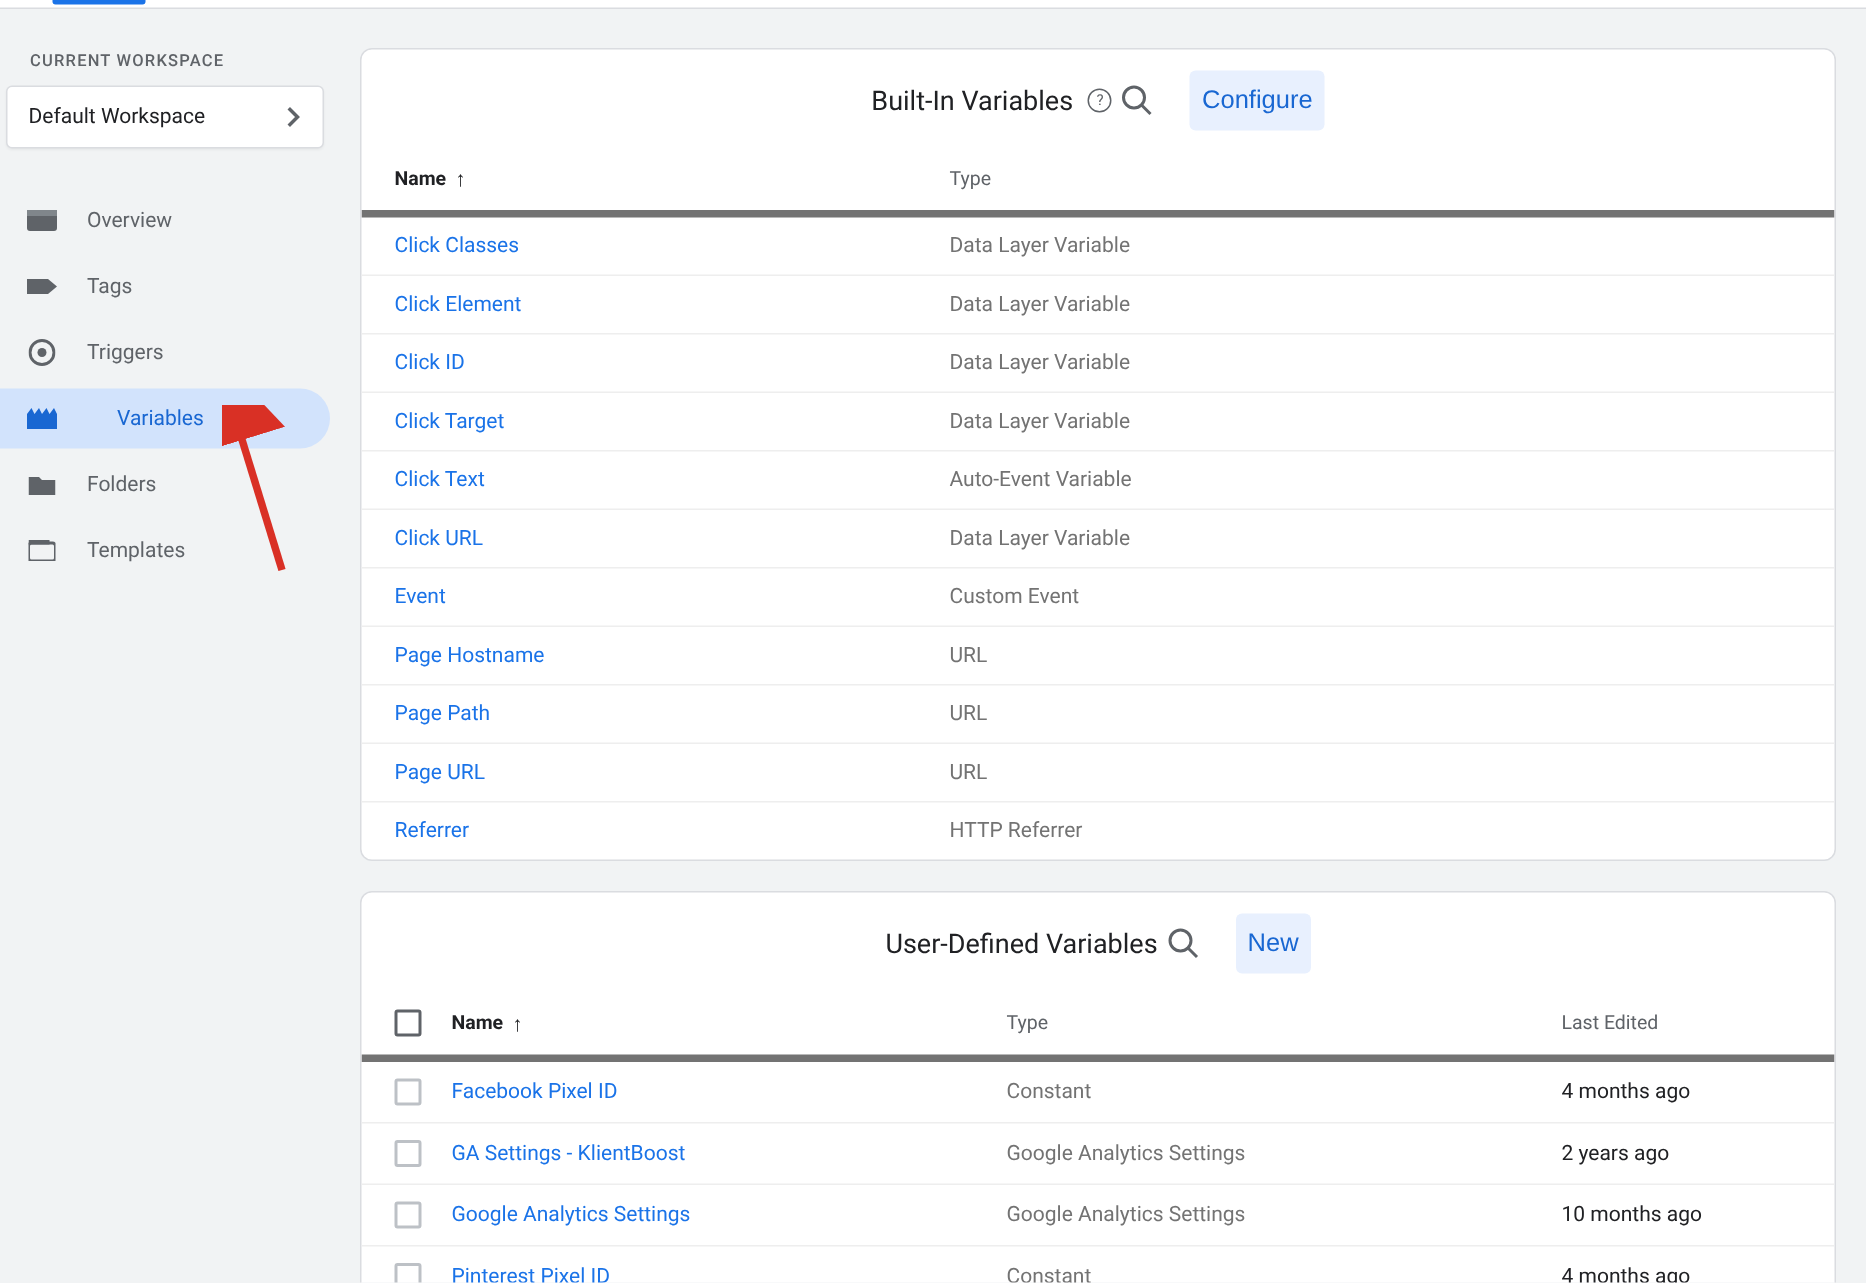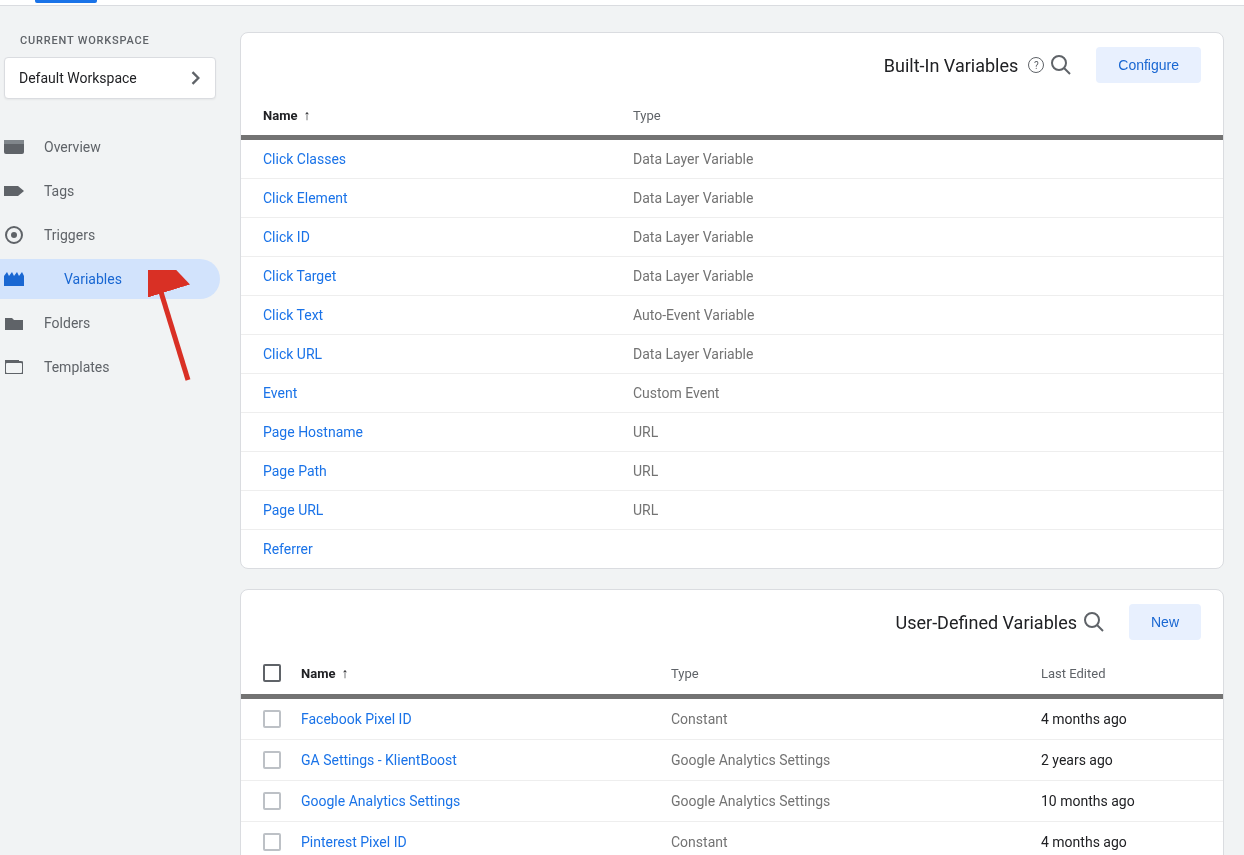--- a/index.html
+++ b/index.html
@@ -54,21 +54,21 @@
   justify-content: space-between;
   cursor: pointer;
   box-shadow: 0 1px 2px rgba(0,0,0,0.05);
   text-align: center;
 }
 .ws-selector span { font-size: 14px; color: #202124; }
 .nav { list-style: none; }
 .nav-item {
   display: flex;
   align-items: center;
-  padding: 10px 4px;
+  padding: 10px 18px;
   margin: 0 0 4px 0;
   cursor: pointer;
   color: #5f6368;
   border-radius: 0 24px 24px 0;
   text-align: center;
 }
 .nav-item.active {
   background: #d2e3fc;
   color: #1967d2;
   gap: 20px;
@@ -89,21 +89,21 @@
 .card {
   background: #fff;
   border: 1px solid #dadce0;
   border-radius: 8px;
   margin-bottom: 20px;
   overflow: hidden;
 }
 .card-header {
   display: flex;
   align-items: center;
-  justify-content: flex-end;
+  justify-content: center;
   padding: 14px 22px;
 }
 .card-title {
   font-size: 18px;
   font-weight: 400;
   color: #202124;
   display: flex;
   align-items: center;
 }
 .help-icon {
@@ -126,24 +126,24 @@
   padding: 6px;
   color: #5f6368;
   display: flex;
   align-items: center;
 }
 .action-btn {
   background: #e8f0fe;
   border: none;
   color: #1967d2;
   font-weight: 500;
-  padding: 10px 22px;
+  padding: 10px 8px;
   border-radius: 4px;
   cursor: pointer;
-  font-size: 14px;
+  font-size: 17px;
 }
 .table-head {
   display: flex;
   padding: 10px 22px 12px 22px;
   border-bottom: 5px solid #737373;
   font-size: 13px;
   font-weight: 700;
   color: #202124;
   align-items: center;
 }
@@ -340,20 +340,21 @@
           <div class="row">
             <div class="col-name">
               <span class="name-link">Page URL</span>
             </div>
             <div class="col-type"><span class="type-val">URL</span></div>
           </div>
           <div class="row">
             <div class="col-name">
               <span class="name-link">Referrer</span>
             </div>
+            <div class="col-type"><span class="type-val">HTTP Referrer</span></div>
           </div>
         </div>
     </section>
 
     <section class="card">
       <div class="card-header">
         <div class="card-title">
           <span>User-Defined Variables</span>
         </div>
         <div class="header-actions">

